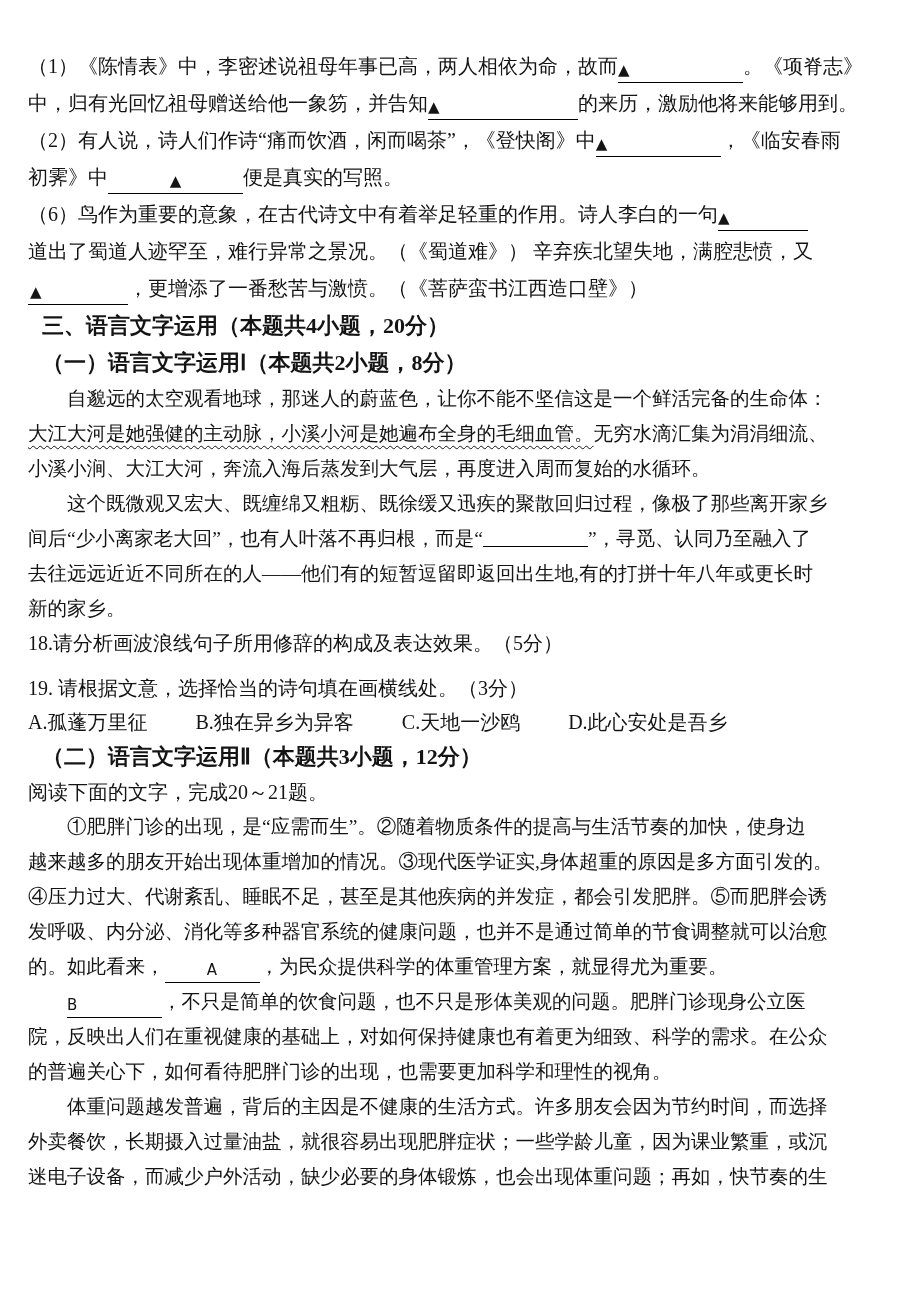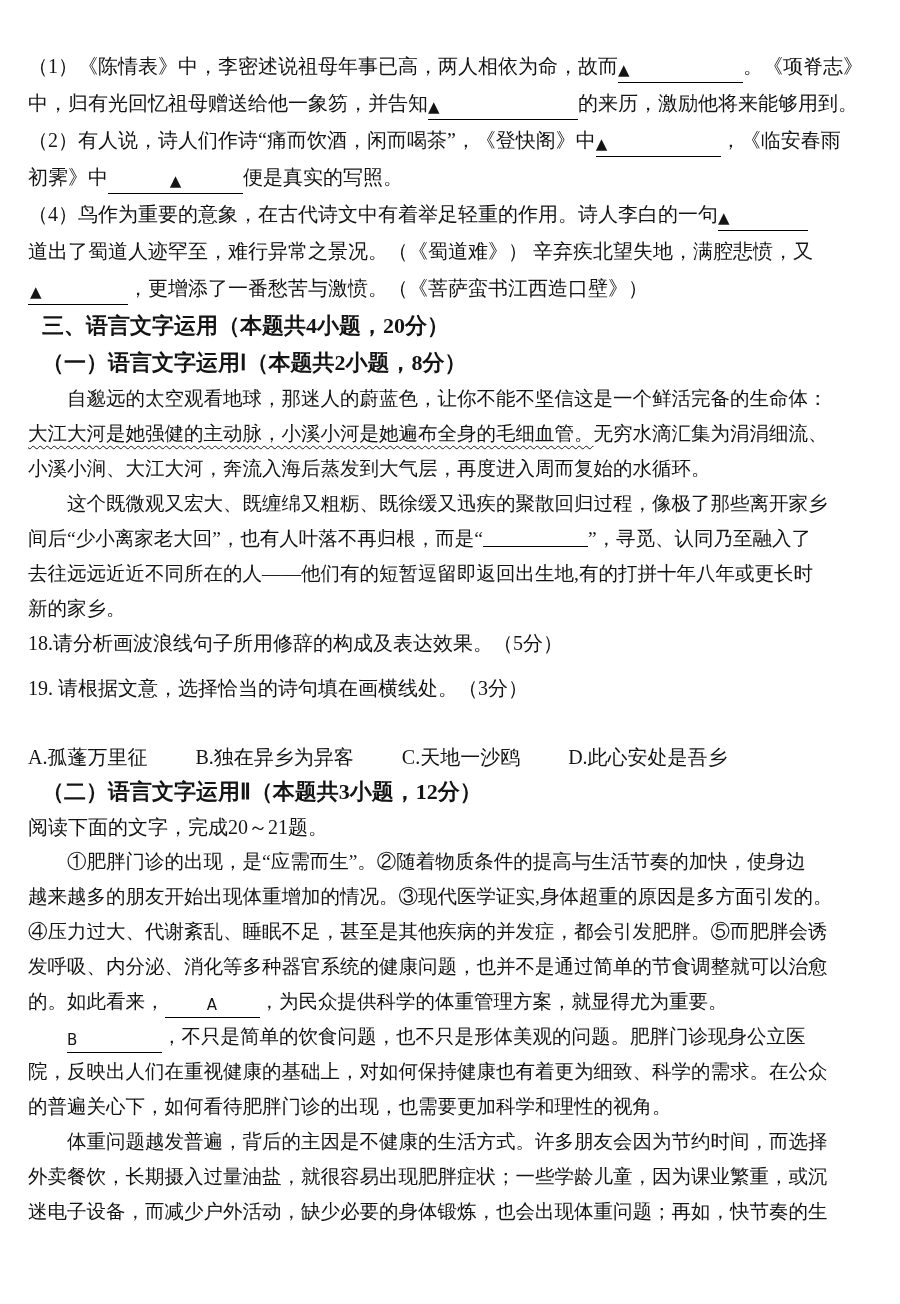--- a/index.html
+++ b/index.html
@@ -25,21 +25,21 @@
     font-weight:bold; font-size:22px; line-height:38px; white-space:nowrap;margin-left:14px;
   }
   .hd2 { line-height:36px; }
   .intro { font-size:20px; line-height:34px; }
 
   .qline { font-size:20px; line-height:34px; }
   .q18gap { margin-bottom:11px; }
 
   .optrow { font-size:20px; line-height:34px; white-space:nowrap; }
   .optrow .opt { margin-right:48px; display:inline-block; }
-  .optrow .opt:last-child { margin-right:0;margin-top:35px; }
+  .optrow .opt:last-child { margin-right:0; }
 
   
   .blank {
     display:inline-block; height:25px; line-height:24px;
     border-bottom:1.6px solid #000;
     text-align:center; font-size:15px; vertical-align:-2px;
     font-family:"DejaVu Sans","Liberation Sans",sans-serif;
   }
   .blank.left  { text-align:left;  padding-left:2px; }
   .blank.right { text-align:right; padding-right:6px; }
@@ -56,21 +56,21 @@
 </head>
 <body>
 
 <div class="page">
 
   <section class="secA">
     <div class="line fill"><span>（1）《陈情表》中，李密述说祖母年事已高，两人相依为命，故而</span><span class="blank" style="width: 125px;">▲</span><span>。《项脊志》</span></div>
     <div class="line fill"><span>中，归有光回忆祖母赠送给他一象笏，并告知</span><span class="blank" style="width: 150px;">▲</span><span>的来历，激励他将来能够用到。</span></div>
     <div class="line fill"><span>（2）有人说，诗人们作诗“痛而饮酒，闲而喝茶”，《登快阁》中</span><span class="blank" style="width: 125px;">▲</span><span>，《临安春雨</span></div>
     <div class="line"><span>初霁》中</span><span class="blank" style="width: 135px;">▲</span><span>便是真实的写照。</span></div>
-    <div class="line fill"><span>（4）鸟作为重要的意象，在古代诗文中有着举足轻重的作用。诗人李白的一句</span><span class="blank right" style="width: 90px;">▲</span></div>
+    <div class="line fill"><span>（6）鸟作为重要的意象，在古代诗文中有着举足轻重的作用。诗人李白的一句</span><span class="blank right" style="width: 90px;">▲</span></div>
     <div class="line fill"><span>道出了蜀道人迹罕至，难行异常之景况。（《蜀道难》） 辛弃疾北望失地，满腔悲愤，又</span></div>
     <div class="line"><span class="blank left" style="width: 100px;">▲</span><span>，更增添了一番愁苦与激愤。（《菩萨蛮书江西造口壁》）</span></div>
   </section>
 
   <section>
     <div class="hd">三、语言文字运用（本题共4小题，20分）</div>
     <div class="hd hd2">（一）语言文字运用Ⅰ（本题共2小题，8分）</div>
 
     <div>
       <div class="line fill"><span>　　自邈远的太空观看地球，那迷人的蔚蓝色，让你不能不坚信这是一个鲜活完备的生命体：</span></div>

